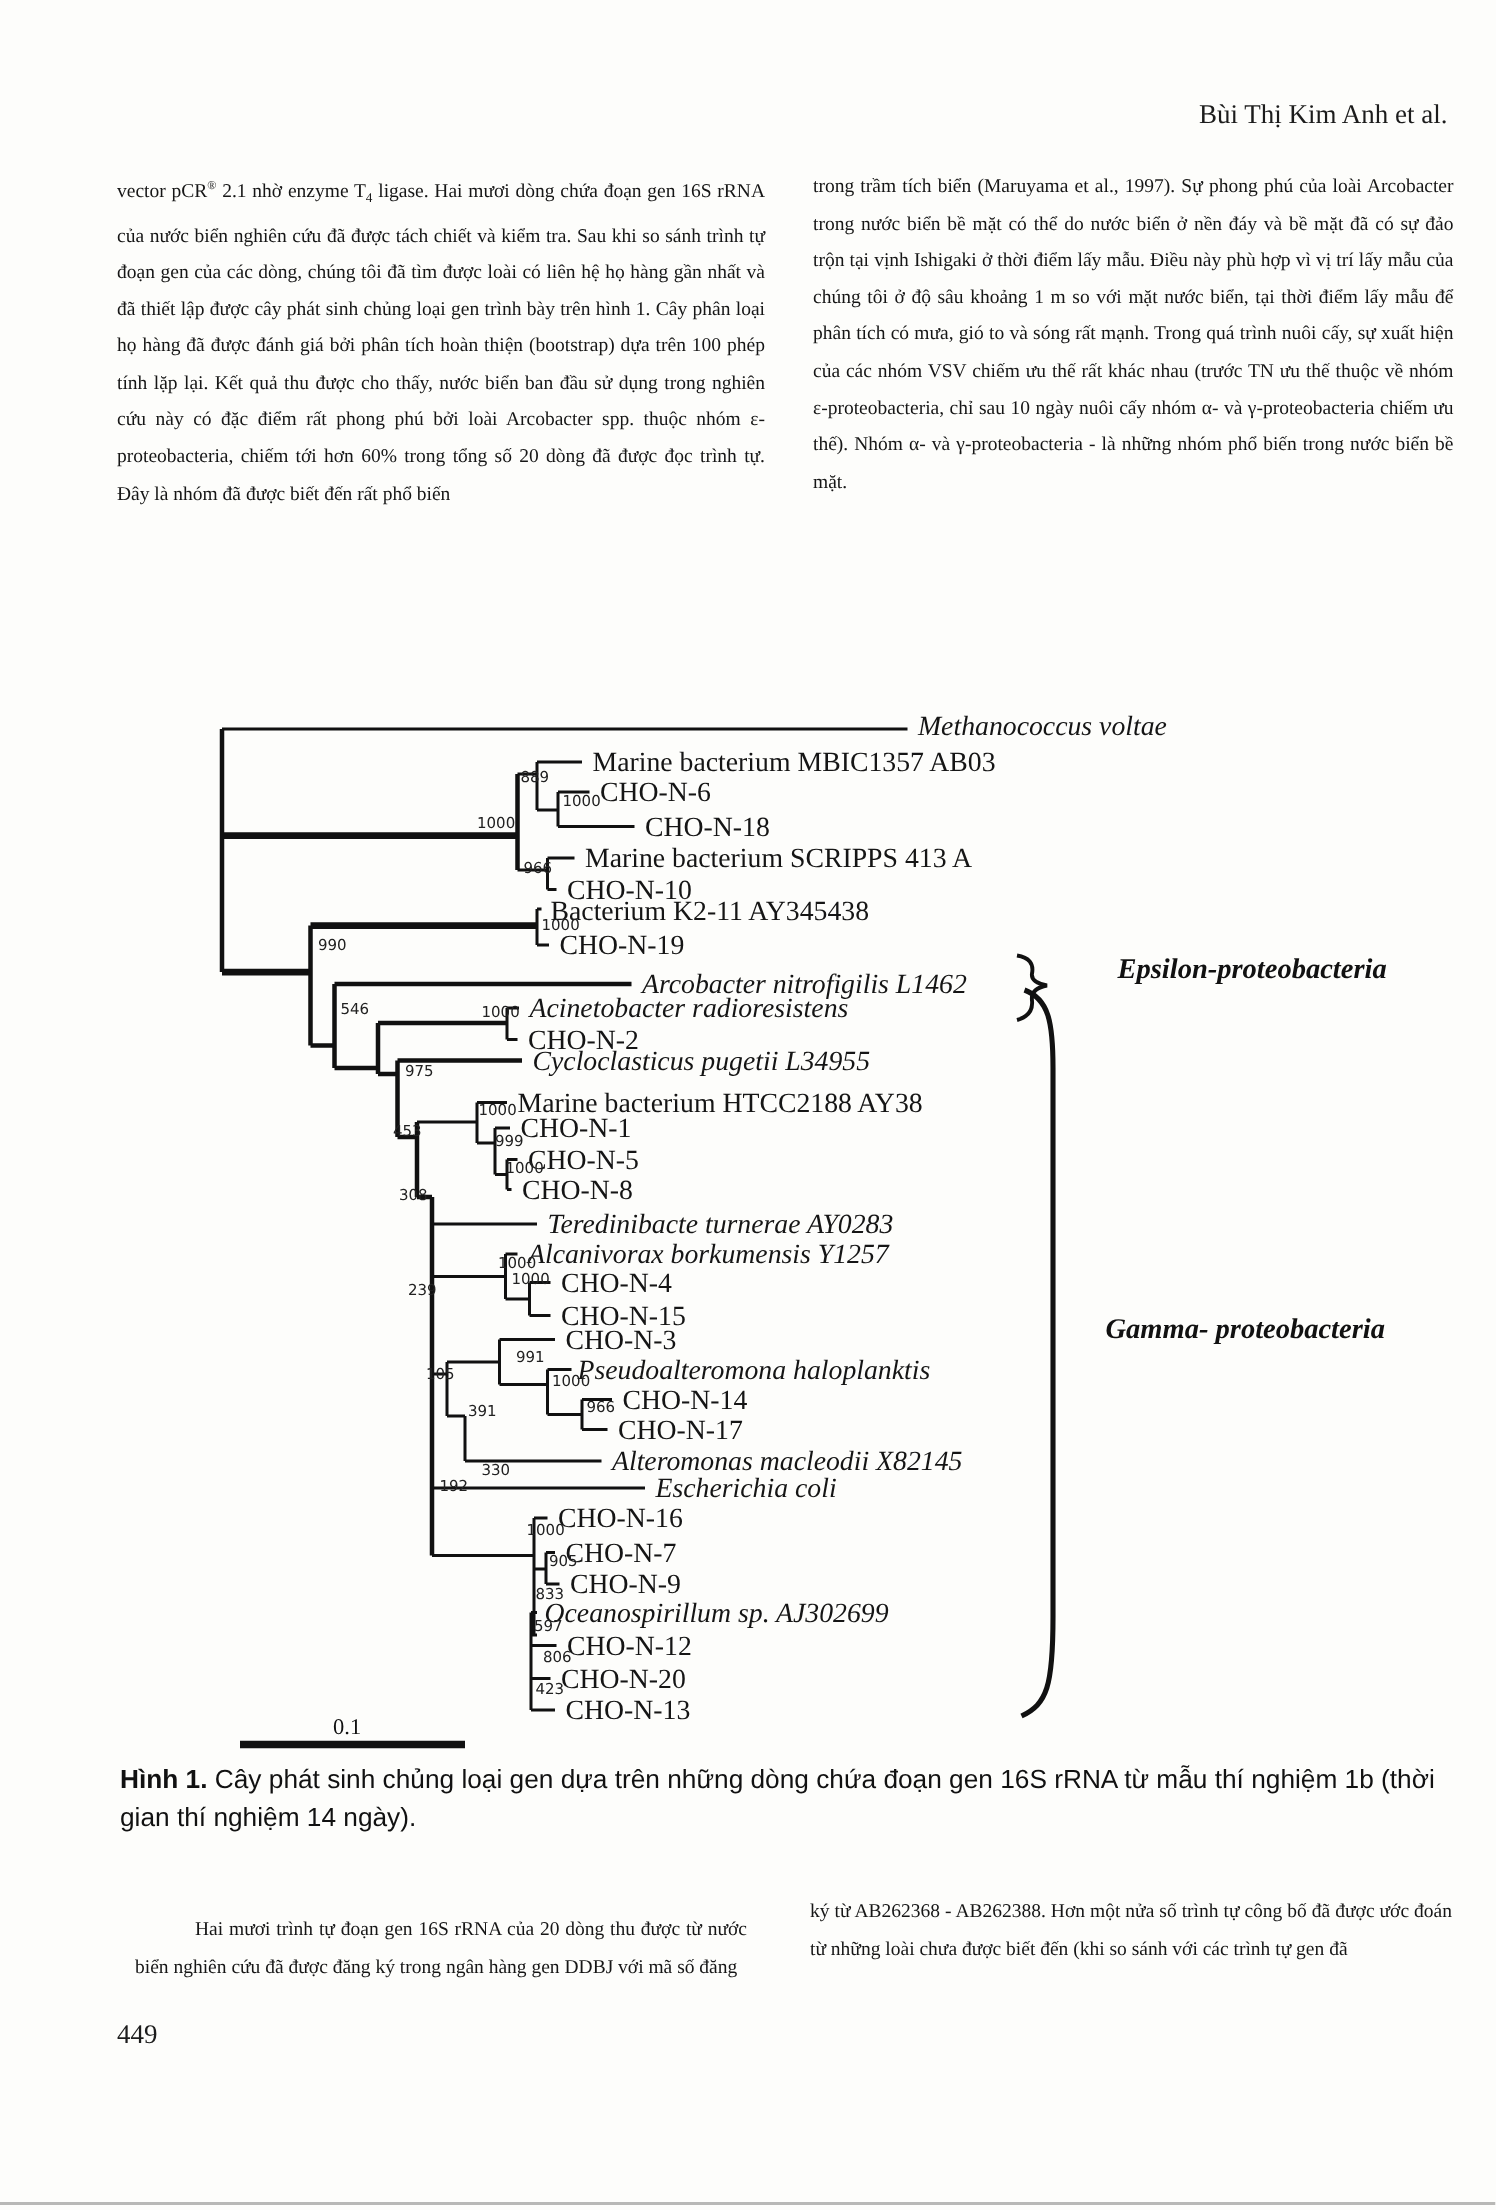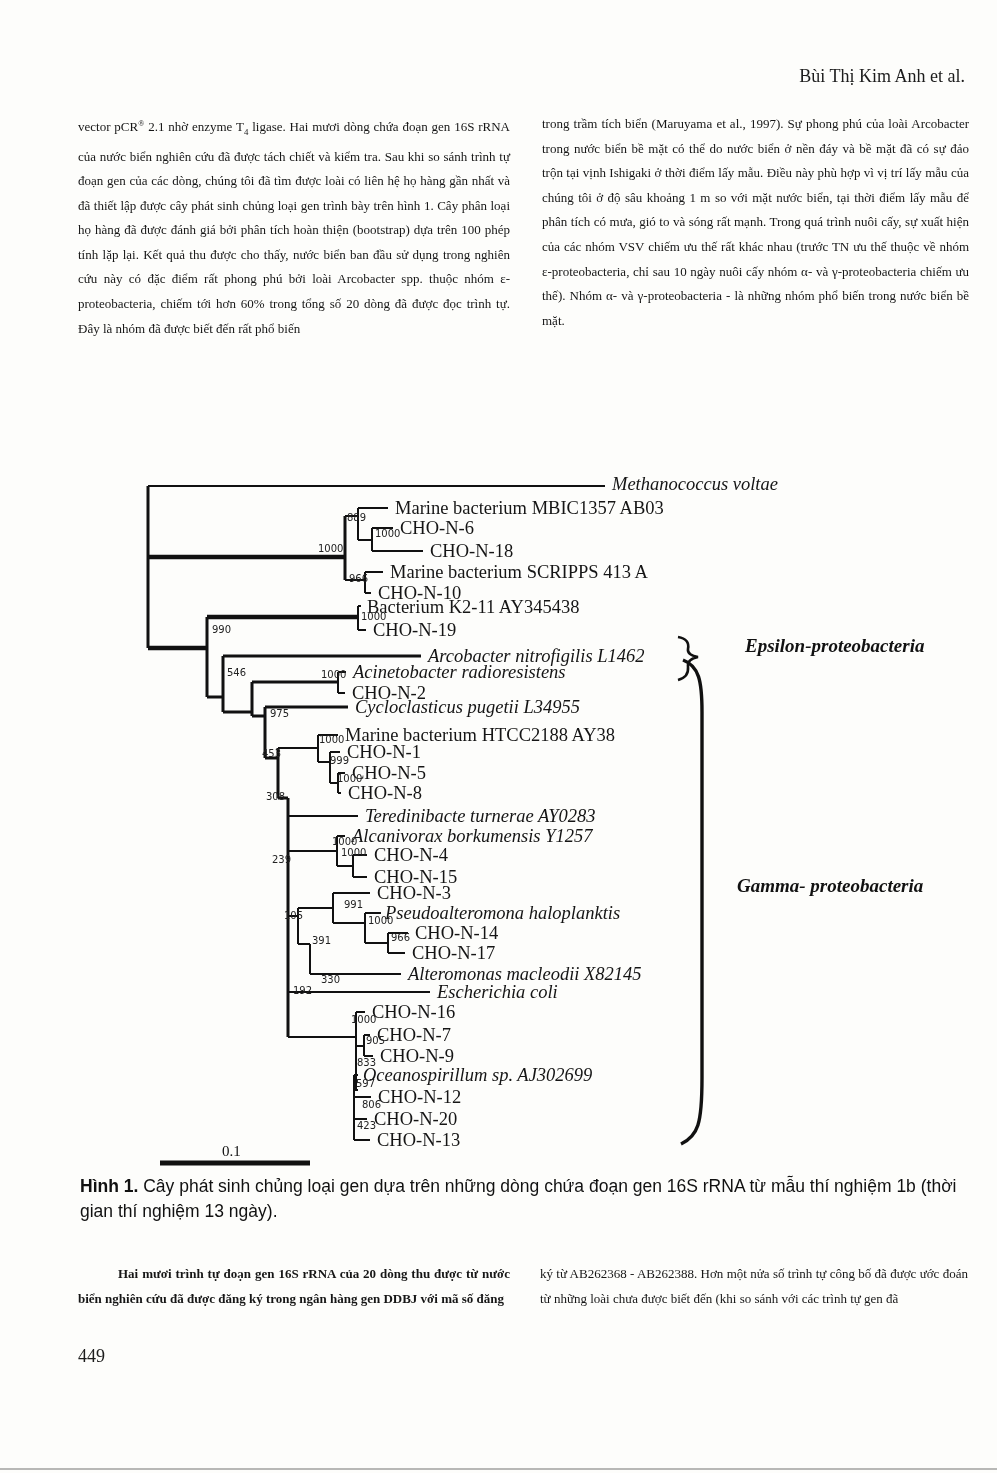--- a/index.html
+++ b/index.html
@@ -23,21 +23,21 @@
   }
   #top-left-col{top:112px;left:78px;width:432px;}
   #top-right-col{top:112px;left:514px;width:427px;margin-left:28px;}
   #figure-wrap{top:0;left:0;width:997px;height:1077px;pointer-events:none;}
   #figure-caption{
     top:1174px;left:80px;width:895px;
     font-family:"Liberation Sans", sans-serif;
     font-size:17.5px;line-height:24.5px;color:#111;
   }
   #bottom-left-col{top:1262px;left:78px;width:432px;}
-  #bottom-left-col p{margin:0;text-indent:40px;font-weight:bold;}
+  #bottom-left-col p{margin:12px;text-indent:40px;}
   #bottom-right-col{top:1262px;left:540px;width:428px;}
   #page-number{top:1346px;left:78px;font-size:18px;}
   #bottom-edge-line{top:1468px;left:0;width:997px;height:2px;background:#9a9a98;opacity:.7;}
   
   text.leaf{font-family:"Liberation Serif", serif;font-size:18.5px;fill:#151515;}
   text.leaf.it{font-style:italic;}
   text.boot{font-family:"DejaVu Sans", sans-serif;font-size:10px;fill:#222;}
   text.grp{font-family:"Liberation Serif", serif;font-size:19px;font-style:italic;font-weight:bold;fill:#111;}
   text.scale{font-family:"Liberation Serif", serif;font-size:15px;fill:#111;}
 </style>
@@ -161,21 +161,21 @@
         <text x="356" y="1087" class="boot">597</text>
         <text x="362" y="1108" class="boot">806</text>
         <text x="357" y="1129" class="boot">423</text>
         <text x="745" y="652" class="grp">Epsilon-proteobacteria</text>
         <text x="737" y="892" class="grp">Gamma- proteobacteria</text>
         <text x="222" y="1156" class="scale">0.1</text>
       </g>
   </svg>
 </div>
 
-<div class="abs" id="figure-caption"><span class="bd">Hình 1. </span><span>Cây phát sinh chủng loại gen dựa trên những dòng chứa đoạn gen 16S rRNA từ mẫu thí nghiệm 1b (thời gian thí nghiệm 13 ngày).</span></div>
+<div class="abs" id="figure-caption"><span class="bd">Hình 1. </span><span>Cây phát sinh chủng loại gen dựa trên những dòng chứa đoạn gen 16S rRNA từ mẫu thí nghiệm 1b (thời gian thí nghiệm 14 ngày).</span></div>
 
 <div class="abs col-text" id="bottom-left-col">
   <p><span>Hai mươi trình tự đoạn gen 16S rRNA của 20 dòng thu được từ nước biển nghiên cứu đã được đăng ký trong ngân hàng gen DDBJ với mã số đăng</span></p>
 </div>
 <div class="abs col-text" id="bottom-right-col"><span>ký từ AB262368 - AB262388. Hơn một nửa số trình tự công bố đã được ước đoán từ những loài chưa được biết đến (khi so sánh với các trình tự gen đã</span></div>
 
 <div class="abs" id="page-number">449</div>
 
 <div class="abs" id="bottom-edge-line"></div>
 

